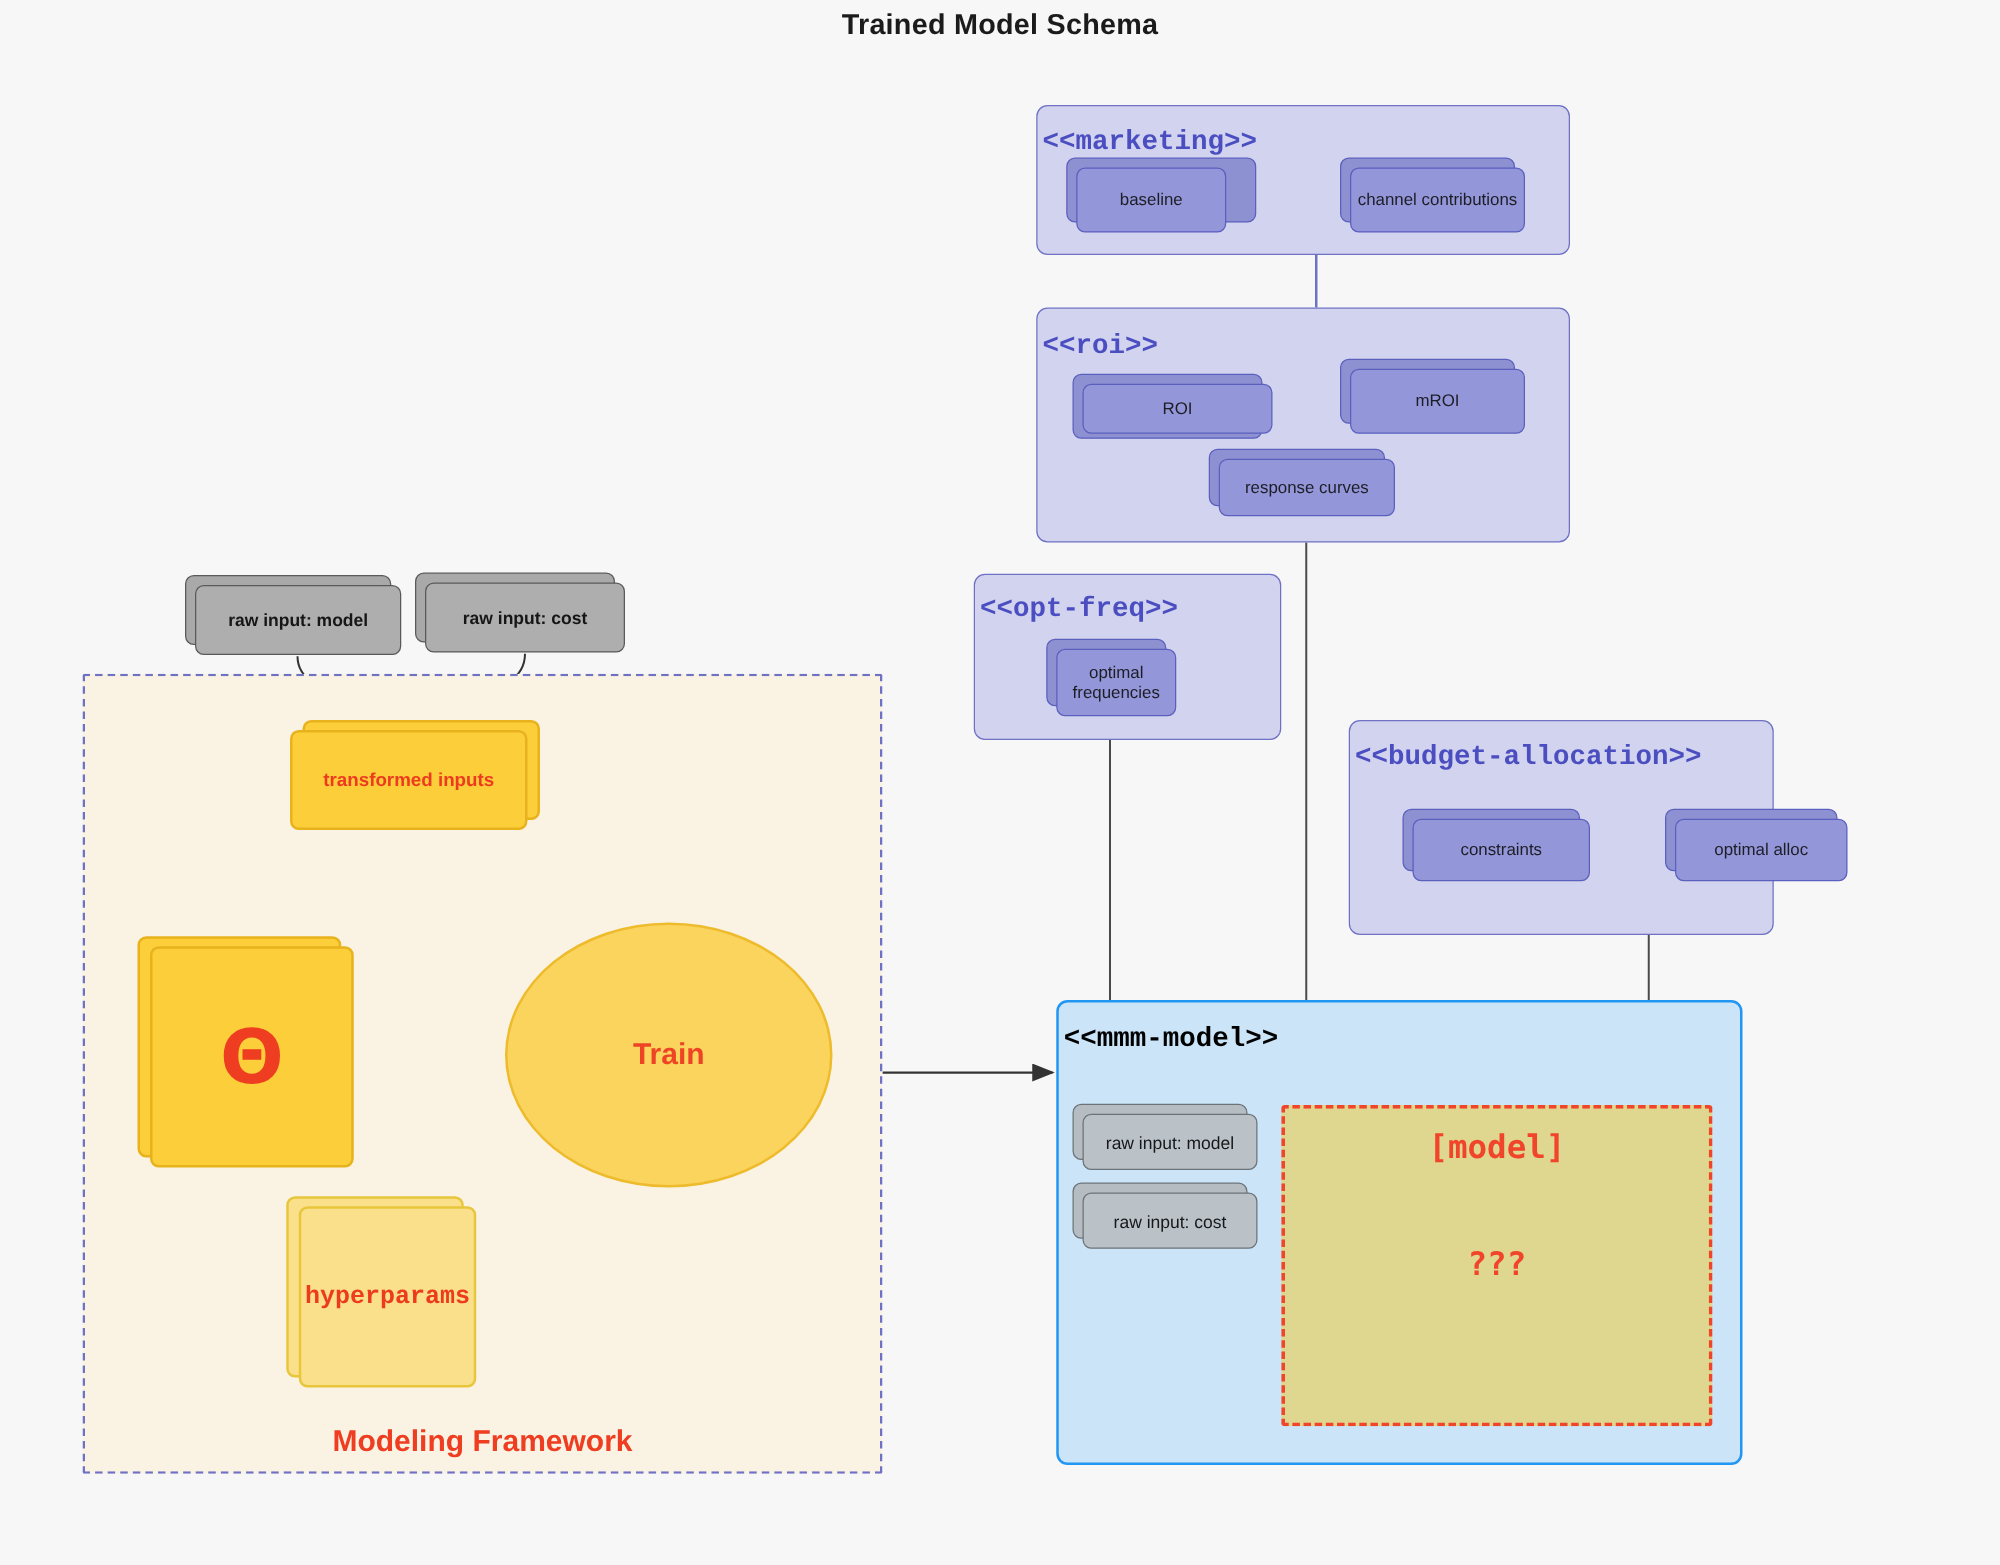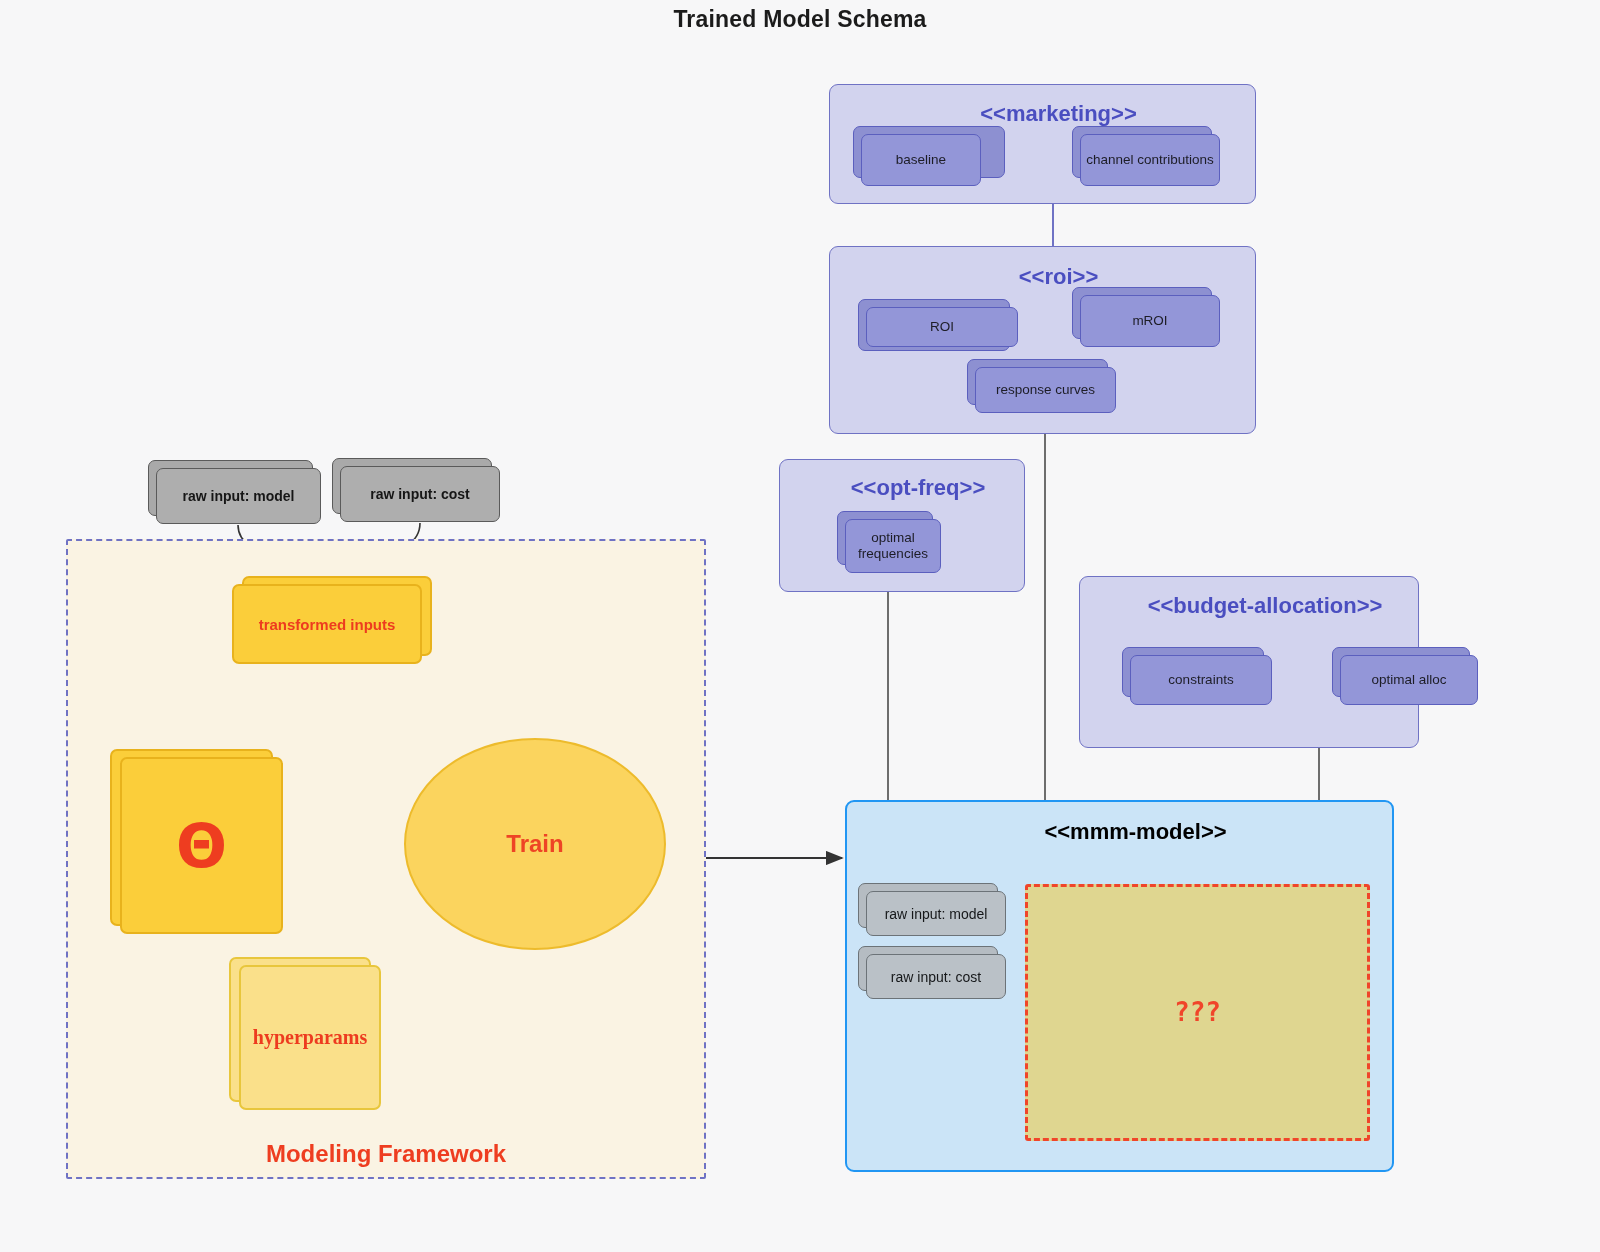--- a/index.html
+++ b/index.html
@@ -43,22 +43,22 @@
   .yellow .ghost{background:#fbce3a;border:2px solid #e8b21c;}
   .yellow .card{background:#fbce3a;border:2px solid #e8b21c;color:#ed3b1f;font-weight:bold;font-size:15px;}
   .yellow.pale .ghost{background:#fae08a;border:2px solid #e8c63c;}
   .yellow.pale .card{background:#fae08a;border:2px solid #e8c63c;color:#ed3b1f;}
 
   
   .pkg{position:absolute;box-sizing:border-box;border-radius:9px;}
   .pkg.purplepkg{background:#d2d3ee;border:1.8px solid #6f72c4;}
   .pkg.bluepkg{background:#cbe4f7;border:2.5px solid #2196f3;}
   .pkg .pkg-title{
-    position:absolute;left:16px;width:100%;text-align:center;
-    font-family:Liberation Sans, sans-serif;font-weight:bold;
+    position:absolute;left:4px;width:100%;text-align:left;
+    font-family:Liberation Mono, monospace;font-weight:bold;
   }
   .pkg.purplepkg .pkg-title{color:#4a4ec0;}
   .pkg.bluepkg .pkg-title{color:#000000;}
 
   
   .framework{
     position:absolute;box-sizing:border-box;
     background:#faf3e3;border:2px dashed #6f72c4;border-radius:2px;
   }
   .framework-label{
@@ -74,21 +74,21 @@
     color:#ee4425;font-weight:bold;font-size:24px;
   }
 
   
   .theta-glyph{
     color:#ee3d20;font-weight:bold;font-size:60px;line-height:1;
     font-family:"DejaVu Sans", sans-serif;
   }
 
   
-  .mono .card{font-family:Liberation Serif, serif;font-weight:bold;font-size:20px;}
+  .mono .card{font-family:Liberation Mono, monospace;font-weight:bold;font-size:20px;}
 
   
   .modelbox{
     position:absolute;box-sizing:border-box;
     background:#dfd690;border:3px dashed #f0452a;border-radius:3px;
   }
   .modelbox .m-title{
     position:absolute;left:0;width:100%;text-align:center;
     font-family:"DejaVu Sans Mono", monospace;font-weight:bold;
     font-size:26px;color:#f0452a;
@@ -196,20 +196,21 @@
   </div>
   <div class="node grey soft" style="left:866px;top:891px;width:140px;height:45px;">
     <div class="ghost" style="left:-8px;top:-8px;width:140px;height:45px;"></div>
     <div class="card">raw input: model</div>
   </div>
   <div class="node grey soft" style="left:866px;top:954px;width:140px;height:45px;">
     <div class="ghost" style="left:-8px;top:-8px;width:140px;height:45px;"></div>
     <div class="card">raw input: cost</div>
   </div>
   <div class="modelbox" style="left:1025px;top:884px;width:345px;height:257px;">
+    <div class="m-title" style="top:16px;">[model]</div>
     <div class="m-q" style="top:110px;">???</div>
   </div>
 
   <div class="node grey bold" style="left:156px;top:468px;width:165px;height:56px;">
     <div class="ghost" style="left:-8px;top:-8px;width:165px;height:56px;"></div>
     <div class="card">raw input: model</div>
   </div>
   <div class="node grey bold" style="left:340px;top:466px;width:160px;height:56px;">
     <div class="ghost" style="left:-8px;top:-8px;width:160px;height:56px;"></div>
     <div class="card">raw input: cost</div>

